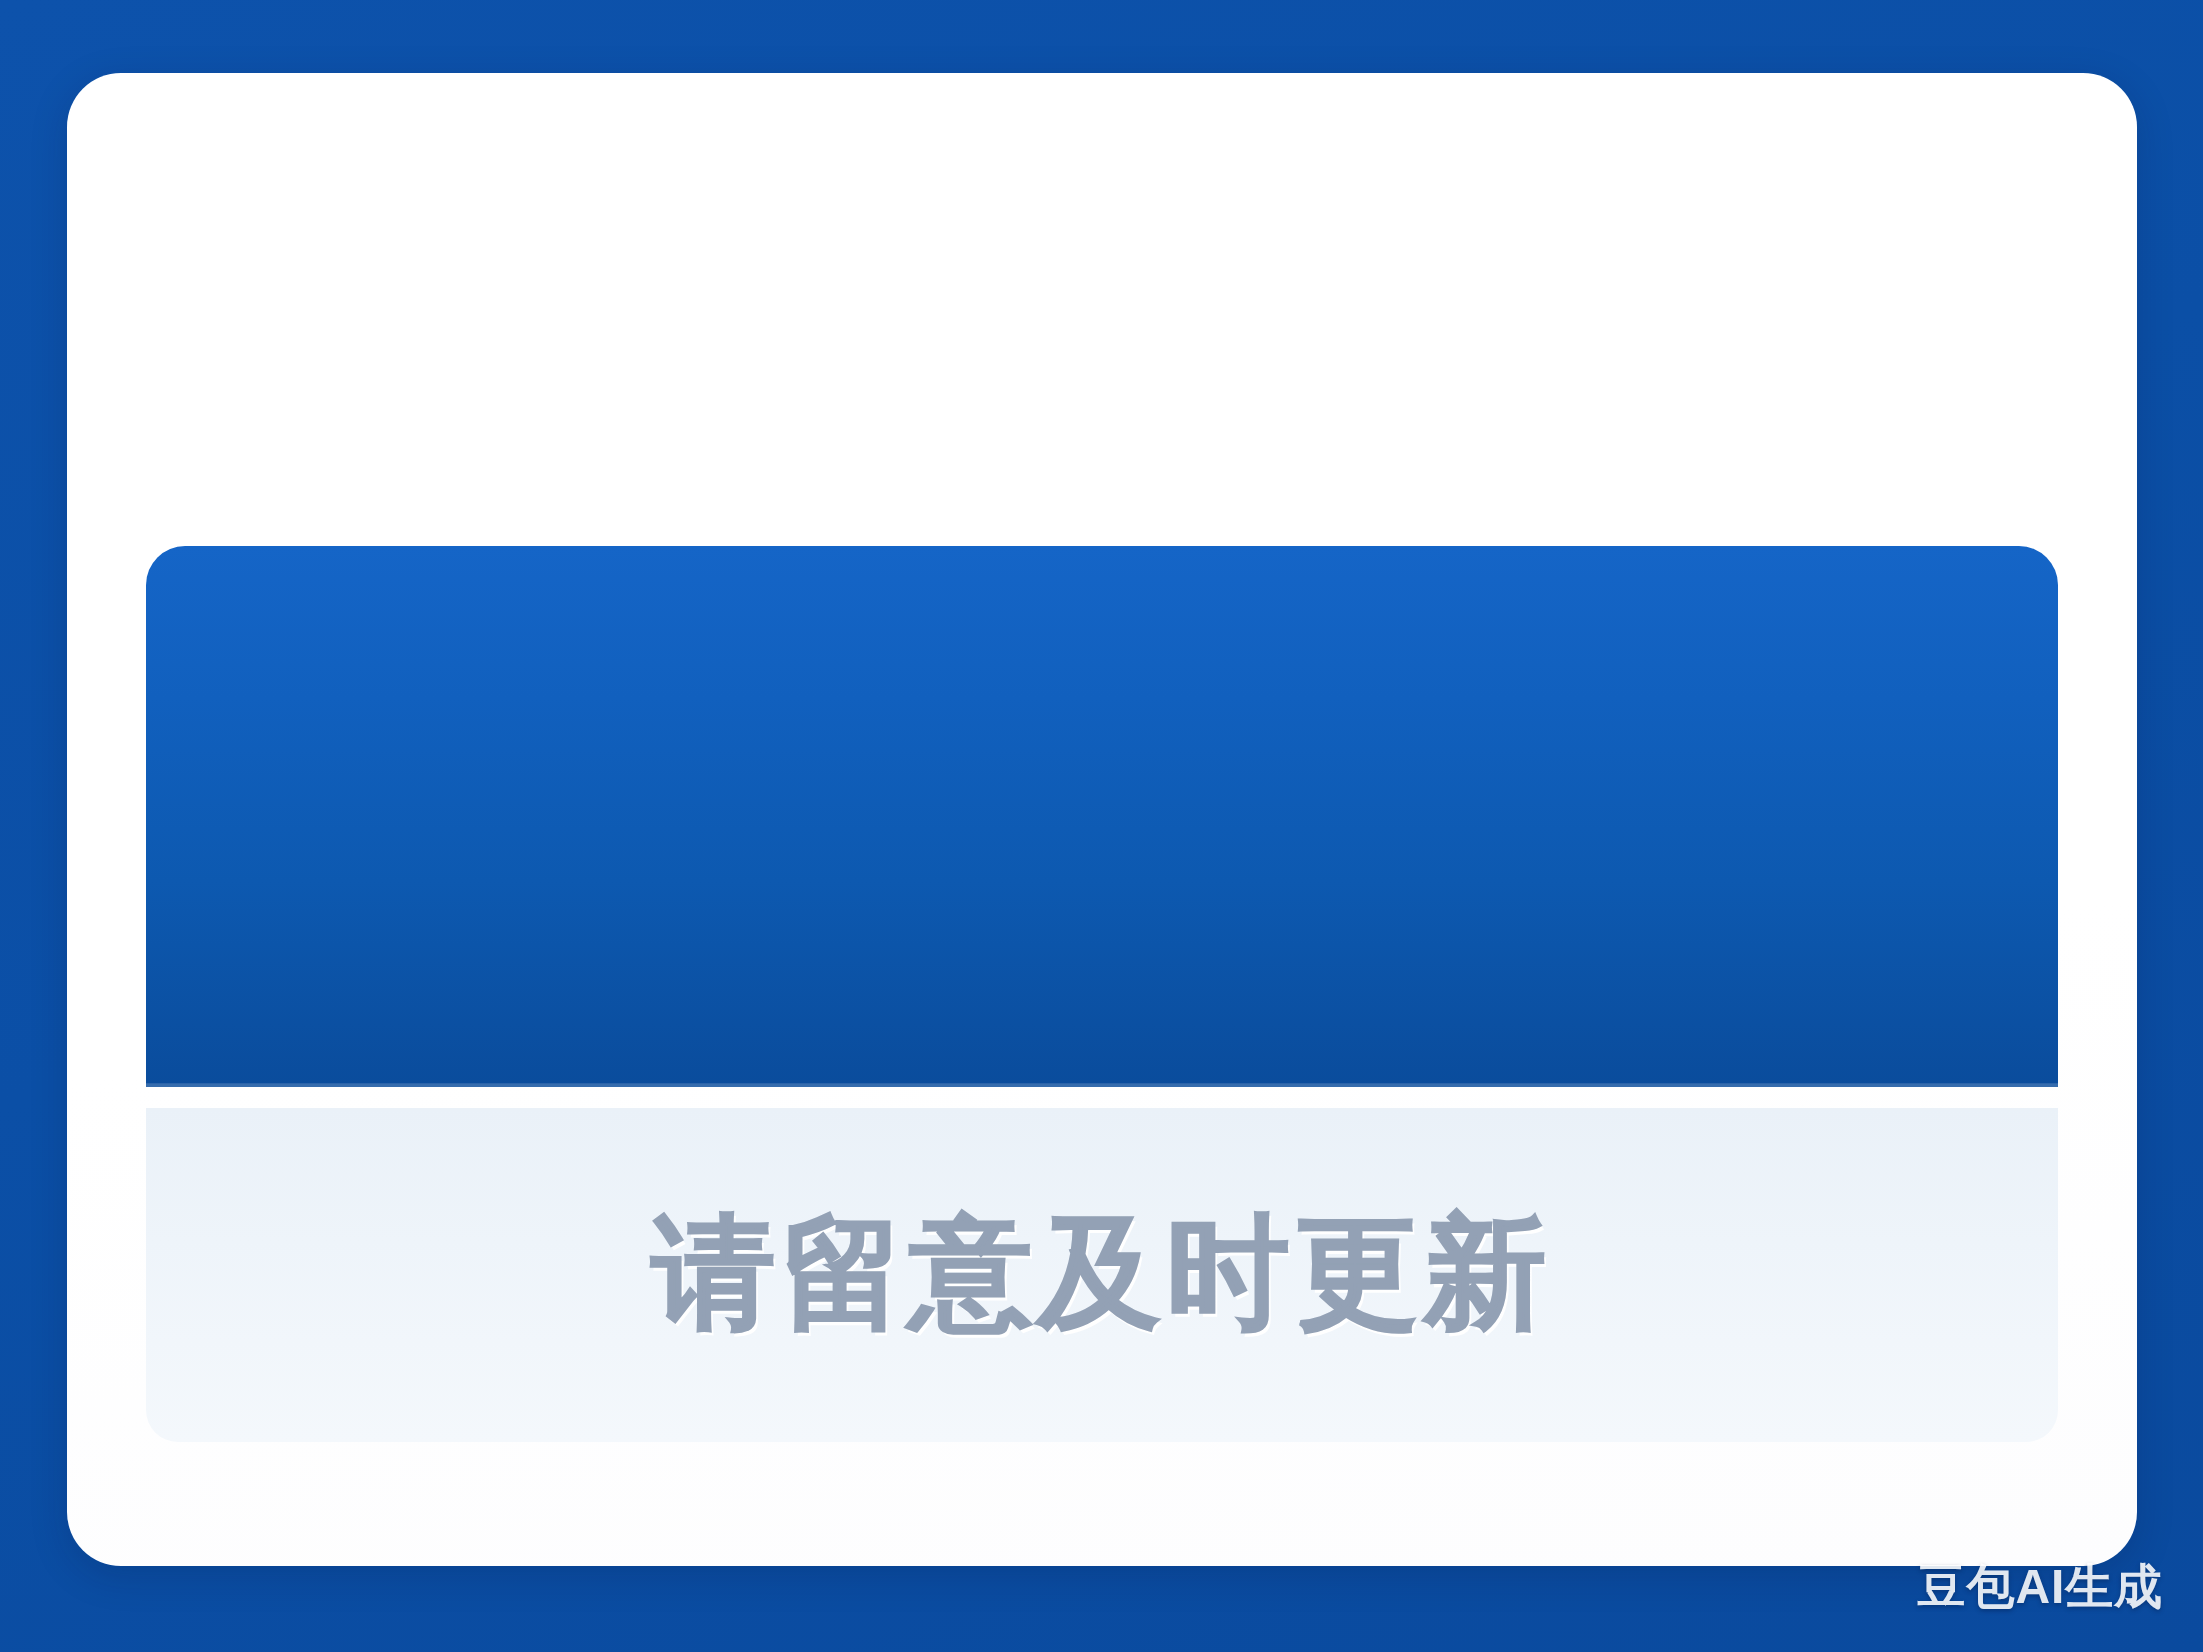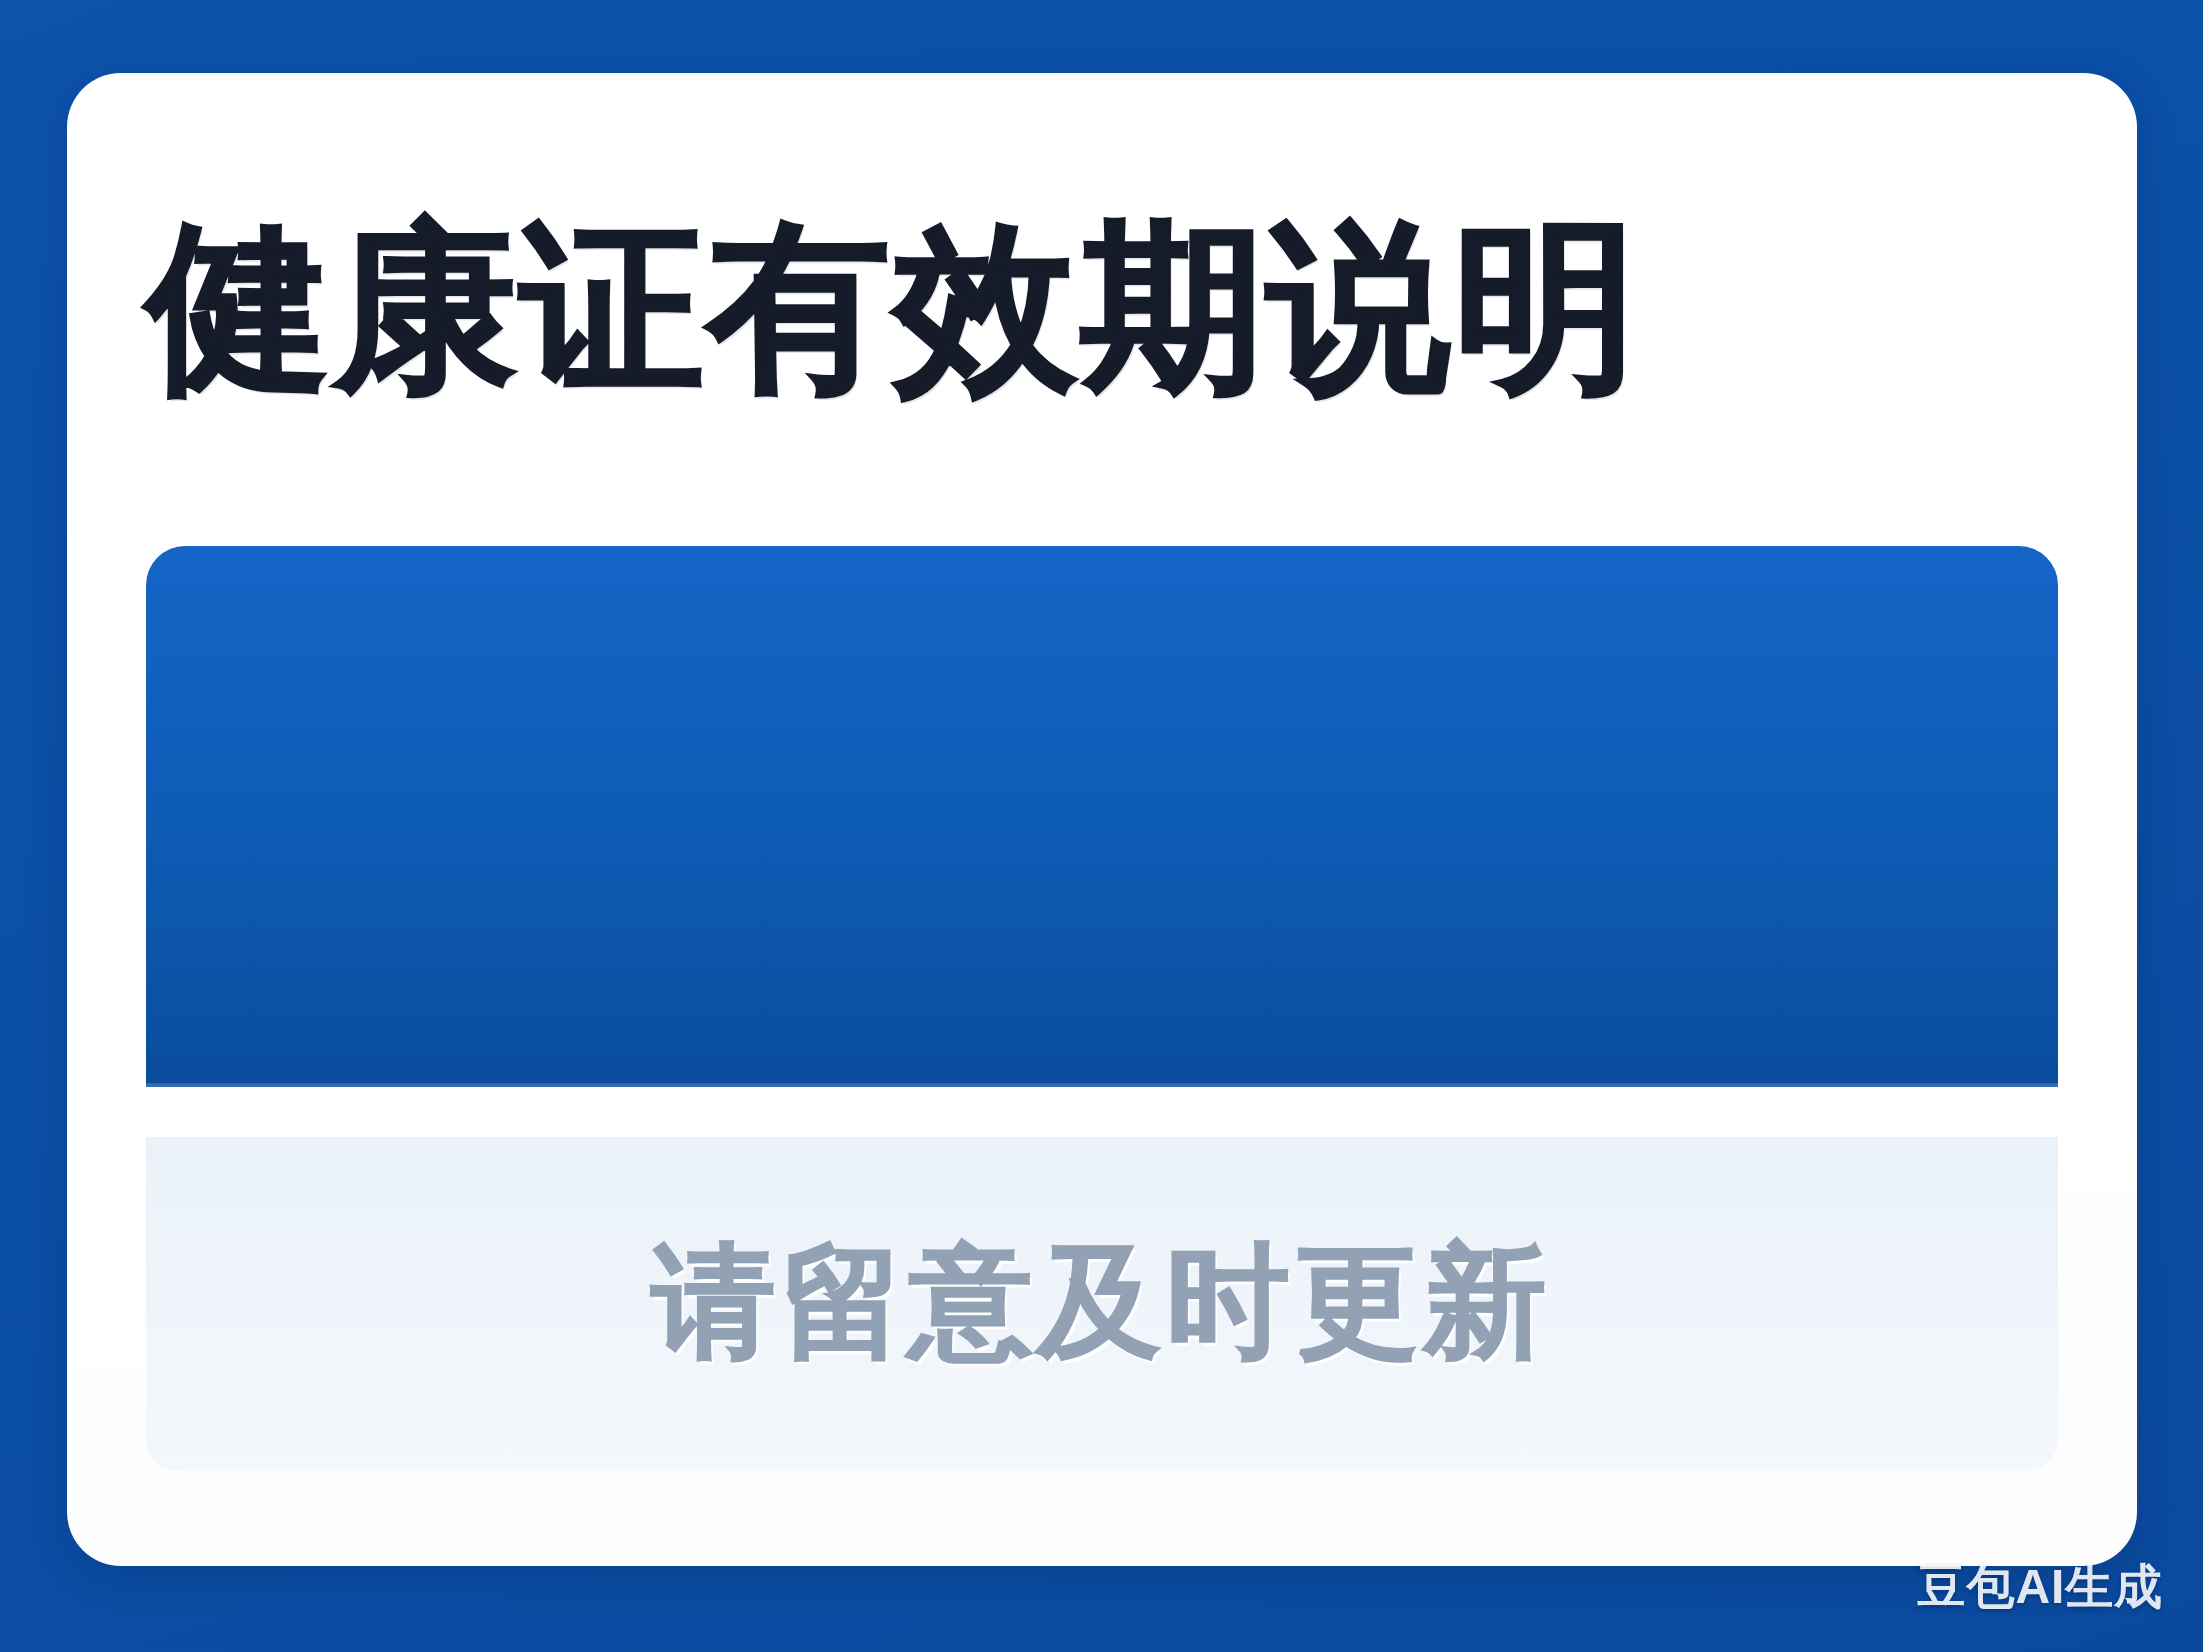--- a/index.html
+++ b/index.html
@@ -90,21 +90,20 @@
     position: absolute;
     left: 79px;
     top: 1035px;
     width: 1912px;
     height: 334px;
     border-radius: 0 0 32px 32px;
     background: linear-gradient(180deg, #eaf1f8 0%, #eef4fa 40%, #f4f8fc 100%);
     display: flex;
     align-items: center;
     justify-content: center;
-    margin-top: 29px;
   }
   .gray-line {
     font-size: 123px;
     font-weight: 900;
     letter-spacing: 5.6px;
     color: #93a1b5;
     white-space: nowrap;
     text-shadow: 2.8px 3.7px 0 rgba(255, 255, 255, 0.95);
     -webkit-text-stroke: 1.9px #93a1b5;
   }
@@ -124,21 +123,20 @@
     margin-left: 9px;
   }
 </style>
 </head>
 <body>
 
 <div class="poster">
 
   <div class="card">
 
-    <div class="title">健康证有效期说明</div>
 
     <div class="blue-panel">
     </div>
 
     <div class="gray-panel">
       <div class="gray-line">请留意及时更新</div>
     </div>
 
   </div>
 

